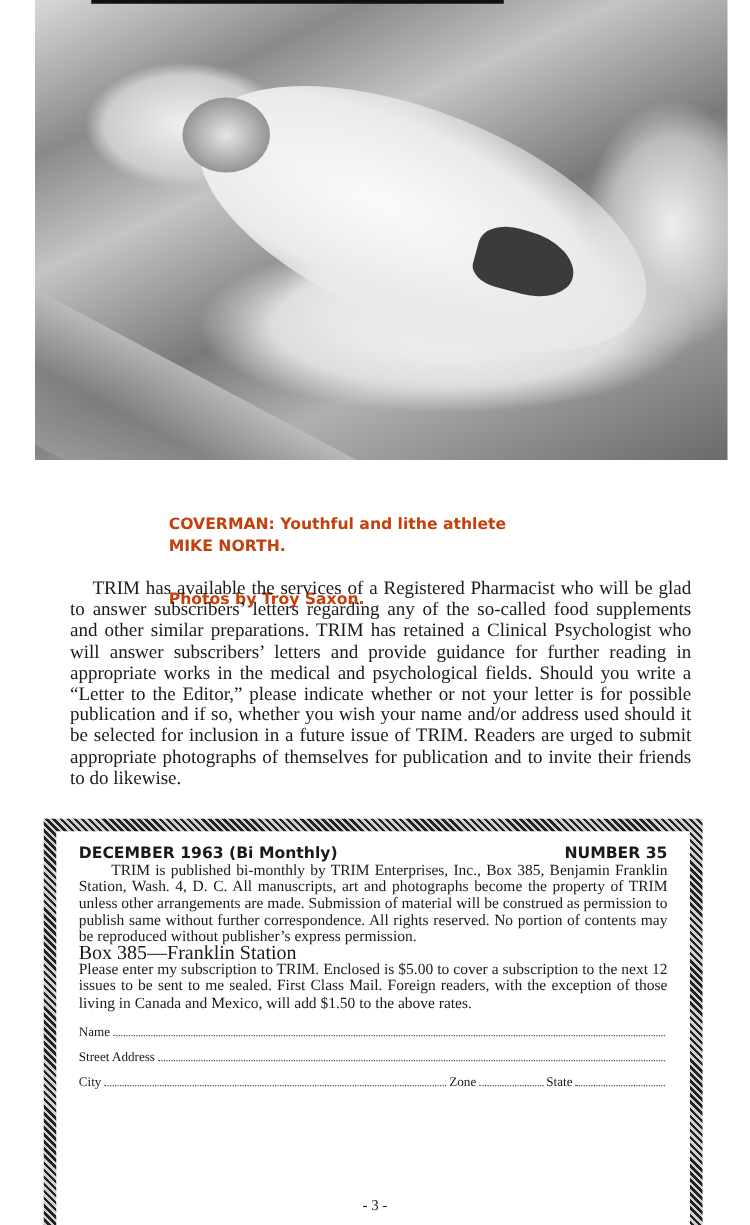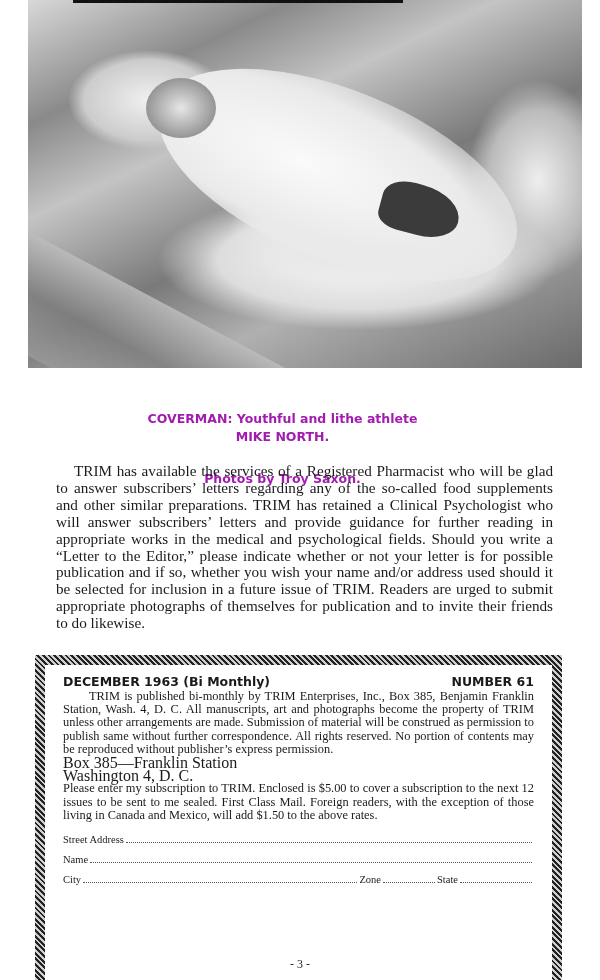--- a/index.html
+++ b/index.html
@@ -36,21 +36,21 @@
     position: absolute; left: 352px; top: 185px; width: 80px; height: 50px;
     background: #3b3b3b; border-radius: 40% 60% 50% 30%; transform: rotate(15deg);
   }
   .photo .top-bar {
     position: absolute; left: 45px; top: 0; width: 330px; height: 3px; background: #111;
   }
 
   .caption {
     position: absolute; left: 0; top: 410px; width: 500px; padding-left: 135px; padding-right: 70px;
     font-family: "DejaVu Sans", sans-serif; font-weight: bold; font-size: 12.5px; line-height: 18px;
-    text-align: center; color: #a21caf;
+    text-align: left; color: #c2410c;
   }
   .caption .line2 { display: block; margin-top: 24px; }
 
   .intro {
     position: absolute; left: 56px; top: 463px; width: 497px;
     font-size: 15.2px; line-height: 16.9px; text-align: justify; color: #1a1a1a;
     text-indent: 18px; letter-spacing: 0px;
   }
 
   .box {
@@ -101,34 +101,33 @@
   <span>COVERMAN: Youthful and lithe athlete MIKE NORTH.</span>
   <span class="line2">Photos by Troy Saxon.</span>
 </div>
 
 <p class="intro">TRIM has available the services of a Registered Pharmacist who will be glad to answer subscribers’ letters regarding any of the so-called food supplements and other similar preparations. TRIM has retained a Clinical Psychologist who will answer subscribers’ letters and provide guidance for further reading in appropriate works in the medical and psychological fields. Should you write a “Letter to the Editor,” please indicate whether or not your letter is for possible publication and if so, whether you wish your name and/or address used should it be selected for inclusion in a future issue of TRIM. Readers are urged to submit appropriate photographs of themselves for publication and to invite their friends to do likewise.</p>
 
 <div class="box">
   <div class="box-inner">
     <div class="box-header">
       <span>DECEMBER 1963 (Bi Monthly)</span>
-      <span>NUMBER 61</span>
+      <span>NUMBER 35</span>
     </div>
     <p class="box-p indent">TRIM is published bi-monthly by TRIM Enterprises, Inc., Box 385, Benjamin Franklin Station, Wash. 4, D. C. All manuscripts, art and photographs become the property of TRIM unless other arrangements are made. Submission of material will be construed as permission to publish same without further correspondence. All rights reserved. No portion of contents may be reproduced without publisher’s express permission.</p>
     <div class="addr">Box 385—Franklin Station</div>
-    <div class="addr">Washington 4, D. C.</div>
     <p class="box-p">Please enter my subscription to TRIM. Enclosed is $5.00 to cover a subscription to the next 12 issues to be sent to me sealed. First Class Mail. Foreign readers, with the exception of those living in Canada and Mexico, will add $1.50 to the above rates.</p>
 
     <div class="forms">
       <div class="form-row">
-        <span class="lbl">Street Address</span>
+        <span class="lbl">Name</span>
         <span class="dots"></span>
       </div>
       <div class="form-row">
-        <span class="lbl">Name</span>
+        <span class="lbl">Street Address</span>
         <span class="dots"></span>
       </div>
       <div class="form-row">
         <span class="lbl">City</span>
         <span class="dots"></span>
         <span class="lbl">Zone</span>
         <span class="dots fixed" style="width:52px"></span>
         <span class="lbl">State</span>
         <span class="dots fixed" style="width:72px"></span>
       </div>

